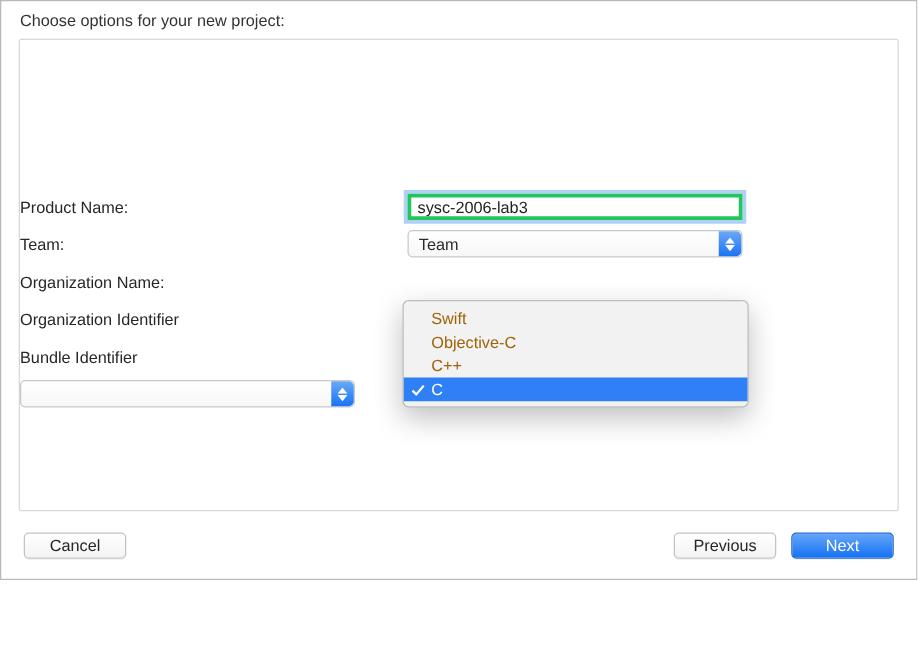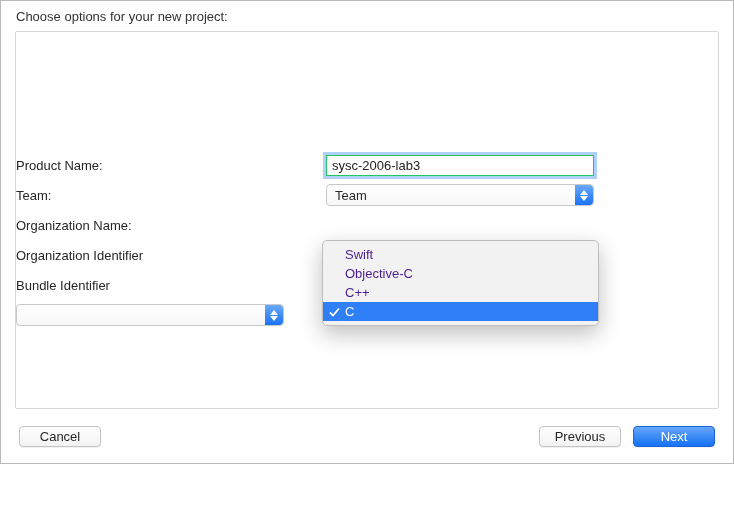--- a/index.html
+++ b/index.html
@@ -66,21 +66,21 @@
     border: 1px solid #c4c4c4;
     border-radius: 0;
     padding: 2px 5px;
     font-size: 13px;
     font-family: inherit;
     background: #fff;
     color: #222;
   }
   .text-input.focused {
     outline: none;
-    border: 1px solid #22c55e;
+    border: 3px solid #22c55e;
     box-shadow: 0 0 0 3px rgba(110,170,240,0.55);
   }
   .popup {
     width: 100%;
     height: 22px;
     box-sizing: border-box;
     border: 1px solid #c8c8c8;
     border-radius: 4px;
     background: linear-gradient(#ffffff, #f7f7f7);
     display: flex;
@@ -118,21 +118,21 @@
     border-radius: 5px;
     box-shadow: 0 8px 22px rgba(0,0,0,0.25);
     padding: 4px 0;
     z-index: 50;
   }
   .dropdown-item {
     height: 19px;
     line-height: 19px;
     padding: 0 18px 0 22px;
     font-size: 13px;
-    color: #4c1d95;
+    color: #a16207;
     position: relative;
     cursor: default;
   }
   .dropdown-item.selected {
     background: #2f80f6;
     color: #fff;
   }
   .dropdown-item .check {
     position: absolute;
     left: 6px;

